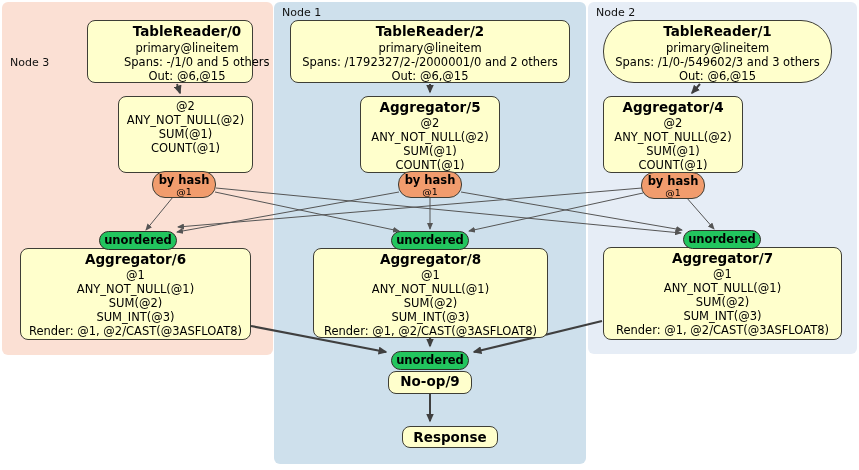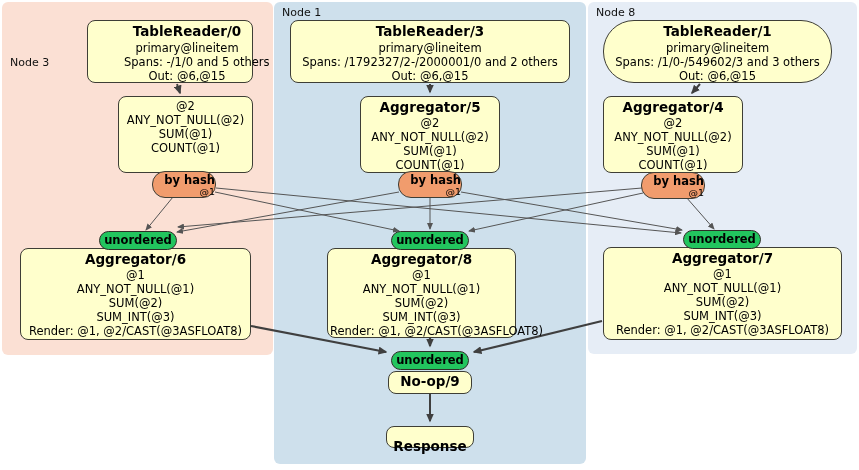--- a/index.html
+++ b/index.html
@@ -9,40 +9,40 @@
   .region-node3{left:2px;top:2px;width:271px;height:353px;background:#fbe0d4;}
   .region-node1{left:274px;top:2px;width:312px;height:462px;background:#cee0ec;}
   .region-node2{left:588px;top:2px;width:269px;height:352px;background:#e6edf6;}
   .region-label{position:absolute;font-size:11px;color:#111;z-index:1;}
   .edges{position:absolute;left:0;top:0;z-index:2;}
   .pbox{position:absolute;box-sizing:border-box;background:#ffffcc;border:1.4px solid #3e3e36;
         border-radius:8px;text-align:center;padding:2px 2px 0 2px;z-index:3;}
   .ptitle{font-size:13.5px;font-weight:bold;line-height:17px;color:#000;white-space:nowrap;}
   .pline{font-size:11.5px;line-height:14px;color:#000;white-space:nowrap;}
   .router{position:absolute;box-sizing:border-box;width:64px;height:27px;background:#f19c6d;
-          border:1.4px solid #3e3e36;border-radius:13px;text-align:right;z-index:4;}
+          border:1.4px solid #3e3e36;border-radius:13px;text-align:center;z-index:4;}
   .rlabel{font-size:11.5px;font-weight:bold;line-height:13px;margin-top:2px;color:#000;}
   .rsub{font-size:9.5px;line-height:10px;color:#000;}
   .sync{position:absolute;box-sizing:border-box;width:78px;height:19px;background:#22c55e;
         border:1.4px solid #2e2e28;border-radius:10px;text-align:center;z-index:4;
         font-size:11.5px;font-weight:bold;line-height:16px;color:#000;}
   .tbox{padding-top:0;}
   .tbox .ptitle{line-height:20px;}
 </style>
 </head>
 <body>
 
 <div class="canvas">
 
   <div class="region region-node3"></div>
   <div class="region region-node1"></div>
   <div class="region region-node2"></div>
   <div class="region-label" style="left:10px;top:16px;margin-top:40px;">Node 3</div>
   <div class="region-label" style="left:282px;top:6px;">Node 1</div>
-  <div class="region-label" style="left:596px;top:6px;">Node 8</div>
+  <div class="region-label" style="left:596px;top:6px;">Node 2</div>
 
   <svg class="edges" width="859" height="470">
     <defs>
       <marker id="ah-big" markerUnits="userSpaceOnUse" markerWidth="9" markerHeight="8" refX="7.5" refY="4" orient="auto">
         <path d="M0,0 L9,4 L0,8 Z" fill="#3f3f3f"></path>
       </marker>
       <marker id="ah-small" markerUnits="userSpaceOnUse" markerWidth="7" markerHeight="6" refX="6" refY="3" orient="auto">
         <path d="M0,0 L7,3 L0,6 Z" fill="#555555"></path>
       </marker>
     </defs>
@@ -90,40 +90,40 @@
   <div class="pbox" style="left:20px;top:248px;width:231px;height:92px;">
     <div class="ptitle">Aggregator/6</div>
     <div class="pline">@1</div>
     <div class="pline">ANY_NOT_NULL(@1)</div>
     <div class="pline">SUM(@2)</div>
     <div class="pline">SUM_INT(@3)</div>
     <div class="pline">Render: @1, @2/CAST(@3ASFLOAT8)</div>
   </div>
 
   <div class="pbox tbox" style="left:290px;top:20px;width:280px;height:63px;">
-    <div class="ptitle">TableReader/3</div>
+    <div class="ptitle">TableReader/2</div>
     <div class="pline">primary@lineitem</div>
     <div class="pline">Spans: /1792327/2-/2000001/0 and 2 others</div>
     <div class="pline">Out: @6,@15</div>
   </div>
   <div class="pbox" style="left:360px;top:96px;width:140px;height:77px;">
     <div class="ptitle">Aggregator/5</div>
     <div class="pline">@2</div>
     <div class="pline">ANY_NOT_NULL(@2)</div>
     <div class="pline">SUM(@1)</div>
     <div class="pline">COUNT(@1)</div>
   </div>
   <div class="router" style="left:398px;top:171px;">
     <div class="rlabel">by hash</div>
     <div class="rsub">@1</div>
   </div>
   <div class="sync" style="left:391px;top:231px;">
     <span>unordered</span>
   </div>
-  <div class="pbox" style="left:327px;top:248px;width:189px;height:90px;">
+  <div class="pbox" style="left:313px;top:248px;width:235px;height:90px;">
     <div class="ptitle">Aggregator/8</div>
     <div class="pline">@1</div>
     <div class="pline">ANY_NOT_NULL(@1)</div>
     <div class="pline">SUM(@2)</div>
     <div class="pline">SUM_INT(@3)</div>
     <div class="pline">Render: @1, @2/CAST(@3ASFLOAT8)</div>
   </div>
 
   <div class="pbox tbox" style="left:603px;top:20px;width:229px;height:63px;border-radius:31px;">
     <div class="ptitle">TableReader/1</div>
@@ -153,17 +153,17 @@
     <div class="pline">SUM_INT(@3)</div>
     <div class="pline">Render: @1, @2/CAST(@3ASFLOAT8)</div>
   </div>
 
   <div class="sync" style="left:391px;top:351px;">
     <span>unordered</span>
   </div>
   <div class="pbox" style="left:388px;top:371px;width:84px;height:23px;padding-top:1px;">
     <div class="ptitle">No-op/9</div>
   </div>
-  <div class="pbox" style="left:386px;top:426px;width:88px;height:22px;padding-top:11px;">
+  <div class="pbox" style="left:402px;top:426px;width:96px;height:22px;padding-top:2px;">
     <div class="ptitle">Response</div>
   </div>
 
 </div>
 
 </body></html>

